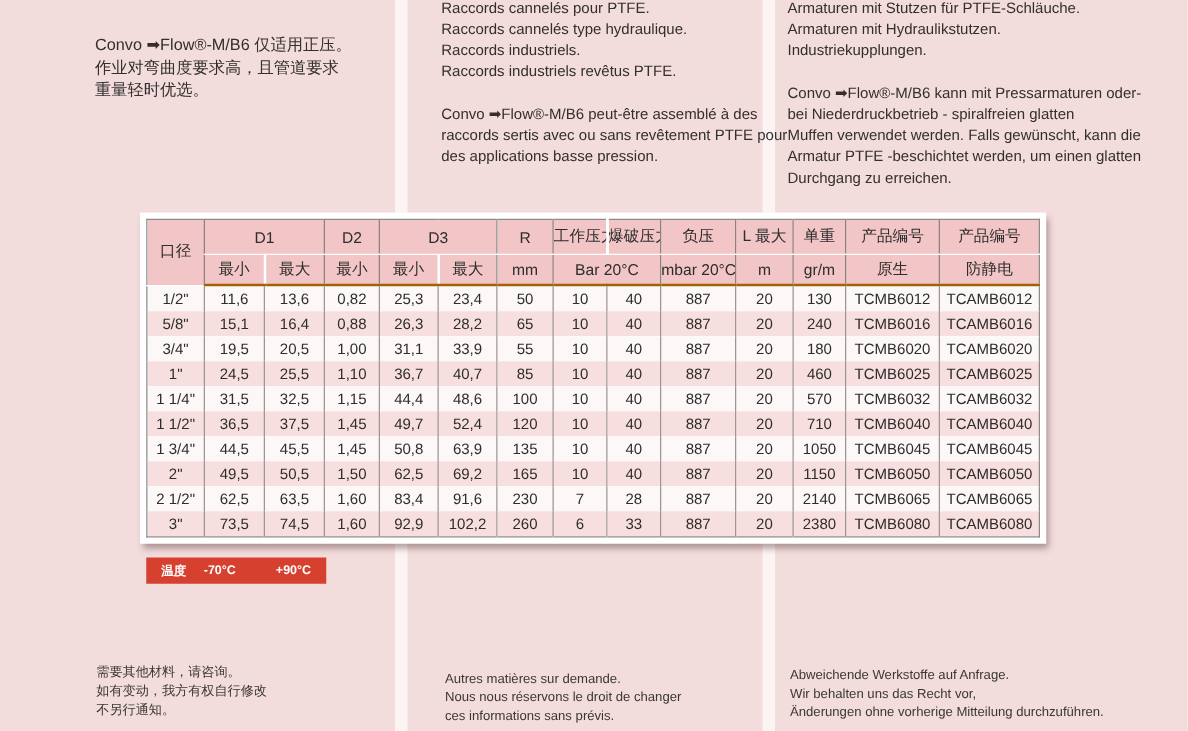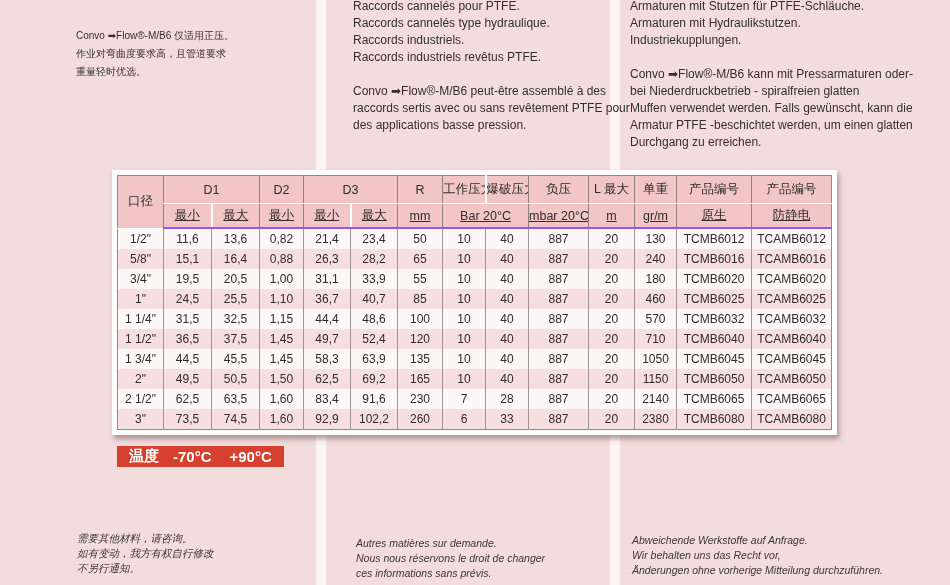--- a/index.html
+++ b/index.html
@@ -8,58 +8,58 @@
     background:#f3dcdc;
     font-family:"Liberation Sans","DejaVu Sans",sans-serif;
     color:#2e2c2c;
   }
   .divider{
     position:absolute;top:0;bottom:0;width:10px;background:#fcf4f3;
   }
   .intro{
     position:absolute;font-size:12px;line-height:17px;white-space:pre-line;color:#332f2f;
   }
-  .intro.zh{font-size:10px;line-height:18px;}
+  .intro.zh{font-size:13px;line-height:18px;}
   .footnote{
-    position:absolute;font-size:10.5px;line-height:15px;white-space:pre-line;color:#3b3737;font-style:italic;
+    position:absolute;font-size:10.5px;line-height:15px;white-space:pre-line;color:#3b3737;
   }
   .table-card{
     position:absolute;left:112px;top:170px;background:#ffffff;padding:5px;
     box-shadow:2px 4px 5px rgba(105,75,75,.5);
   }
   table.spec{
     border-collapse:collapse;table-layout:fixed;width:714px;
     font-size:12px;color:#2e2c2c;border:1px solid #8c8c8c;
   }
   table.spec th,table.spec td{
     padding:0;text-align:center;vertical-align:middle;overflow:hidden;white-space:nowrap;
   }
   table.spec thead th{
     background:#f2c6c6;font-weight:normal;font-size:12.5px;
     border-left:1px solid #8f8080;height:23px;
   }
   table.spec thead tr.h1 th{height:27px;}
   table.spec thead tr.h1 th{border-bottom:1px solid #ffffff;}
   table.spec thead th.nolb{border-left:none;}
   table.spec thead th.wsplit{border-left:2px solid #ffffff;}
-  table.spec thead tr.h2 th{border-bottom:2px solid #8b5cf6;text-decoration:underline;}
+  table.spec thead tr.h2 th{border-bottom:2px solid #a16207;}
   table.spec thead th.diam{border-bottom:2px solid #ffffff;margin-top:30px;}
   table.spec tbody td{
     height:20px;border-left:1px solid #9f9494;background:#fdf8f8;
   }
   table.spec tbody td:first-child{border-left:none;}
   table.spec tbody tr:nth-child(even) td{background:#f7dfdf;}
   .temp-badge{
     position:absolute;left:117px;top:446px;height:21px;
-    background:#d6402e;color:#ffffff;font-weight:bold;font-size:15px;
+    background:#d6402e;color:#ffffff;font-weight:bold;font-size:10px;
     display:flex;align-items:center;padding:0 12px;
   }
   .temp-badge span{display:inline-block;}
   .temp-badge .t-label{margin-right:14px;}
-  .temp-badge .t-min{margin-right:18px;}
+  .temp-badge .t-min{margin-right:32px;}
 </style>
 </head>
 <body>
 
 <div class="page">
 
   <div class="divider" style="left:316px;"></div>
   <div class="divider" style="left:610px;"></div>
 
   <div class="intro zh" style="left:76px;top:27px;">Convo ➡Flow®-M/B6 仅适用正压。
@@ -130,21 +130,21 @@
           <th>原生</th>
           <th>防静电</th>
         </tr>
       </thead>
       <tbody>
           <tr>
             <td>1/2"</td>
             <td>11,6</td>
             <td>13,6</td>
             <td>0,82</td>
-            <td>21,4</td>
+            <td>25,3</td>
             <td>23,4</td>
             <td>50</td>
             <td>10</td>
             <td>40</td>
             <td>887</td>
             <td>20</td>
             <td>130</td>
             <td>TCMB6012</td>
             <td>TCAMB6012</td>
           </tr>
@@ -226,21 +226,21 @@
             <td>20</td>
             <td>710</td>
             <td>TCMB6040</td>
             <td>TCAMB6040</td>
           </tr>
           <tr>
             <td>1 3/4"</td>
             <td>44,5</td>
             <td>45,5</td>
             <td>1,45</td>
-            <td>58,3</td>
+            <td>50,8</td>
             <td>63,9</td>
             <td>135</td>
             <td>10</td>
             <td>40</td>
             <td>887</td>
             <td>20</td>
             <td>1050</td>
             <td>TCMB6045</td>
             <td>TCAMB6045</td>
           </tr>

